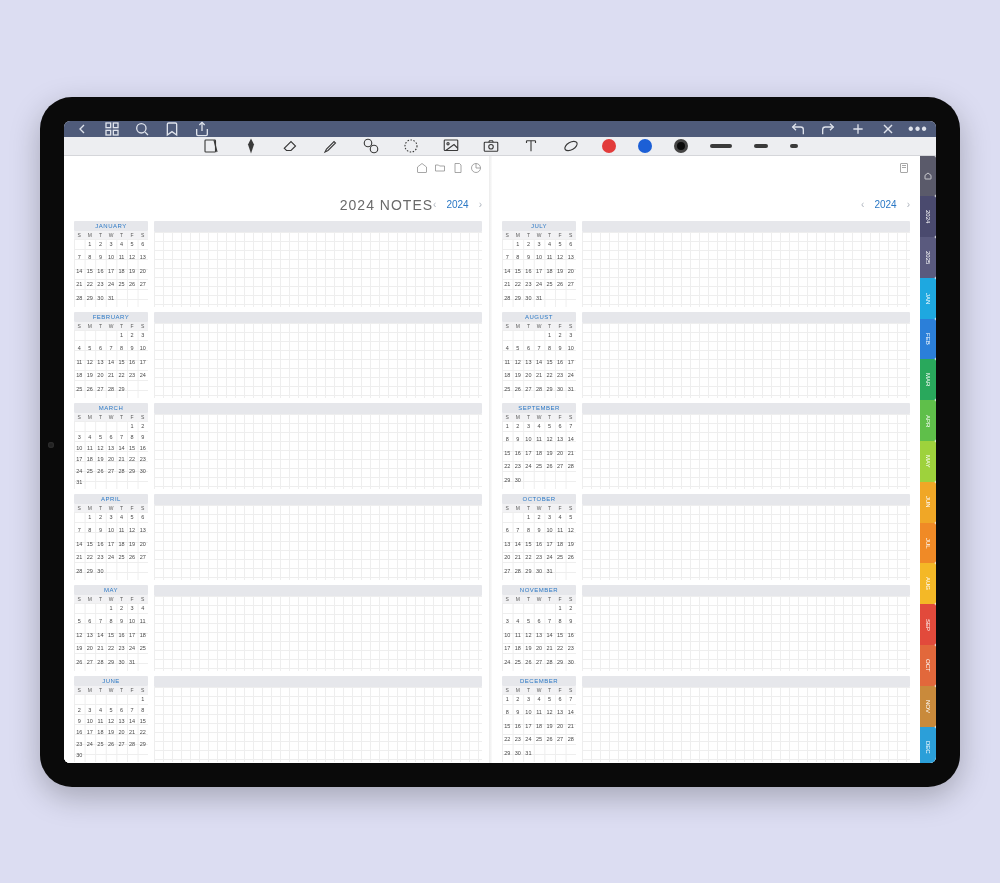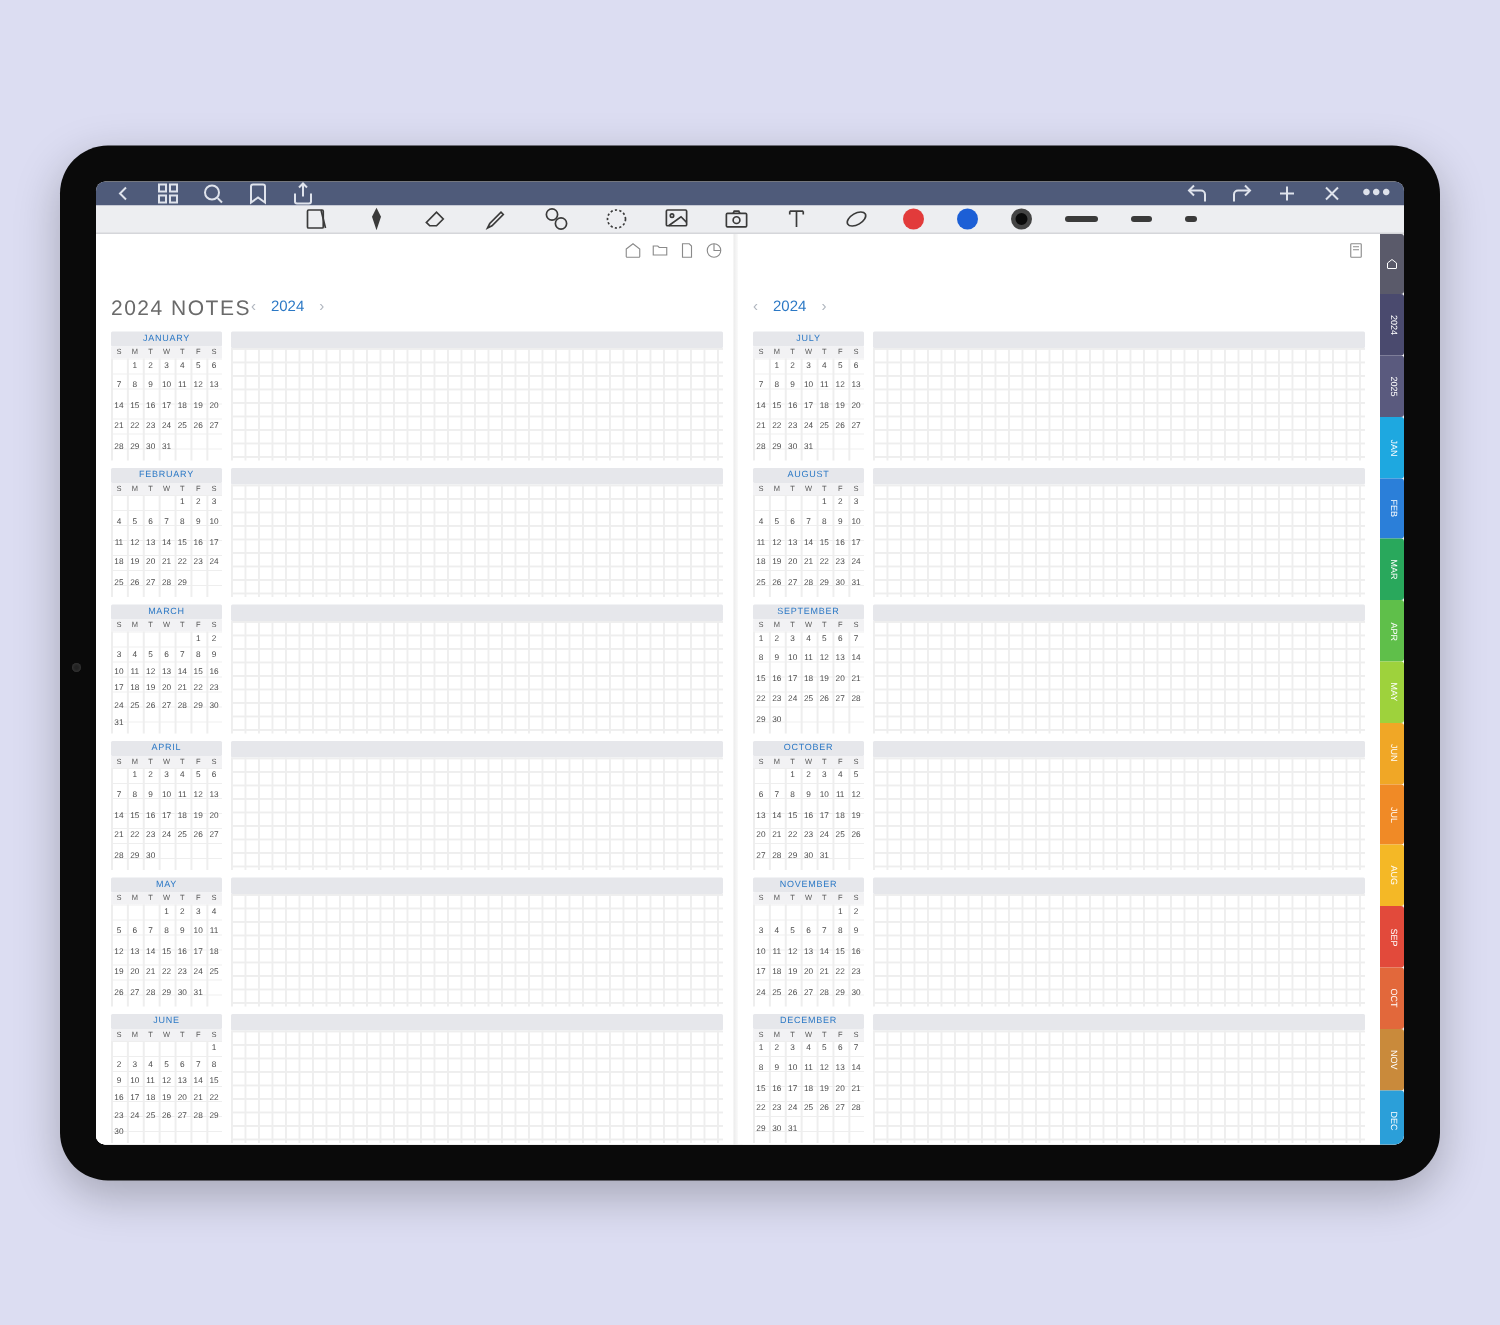--- a/index.html
+++ b/index.html
@@ -100,21 +100,21 @@
     top:4px;
     display:flex;
     gap:6px;
   }
   .page-left .page-icons { right: 10px; }
   .page-right .page-icons { right: 10px; }
   .page-icons .pi { width:12px; height:12px; color:#8a8a8a; }
   .page-header {
     display:flex;
     align-items:center;
-    justify-content:flex-start;
+    justify-content:flex-end;
     margin-top: 33px;
     margin-bottom: 6px;
     height: 20px;
   }
   .page-title {
     font-size: 14px;
     color: #6a6a6a;
     letter-spacing: 1px;
   }
   .year-nav {

